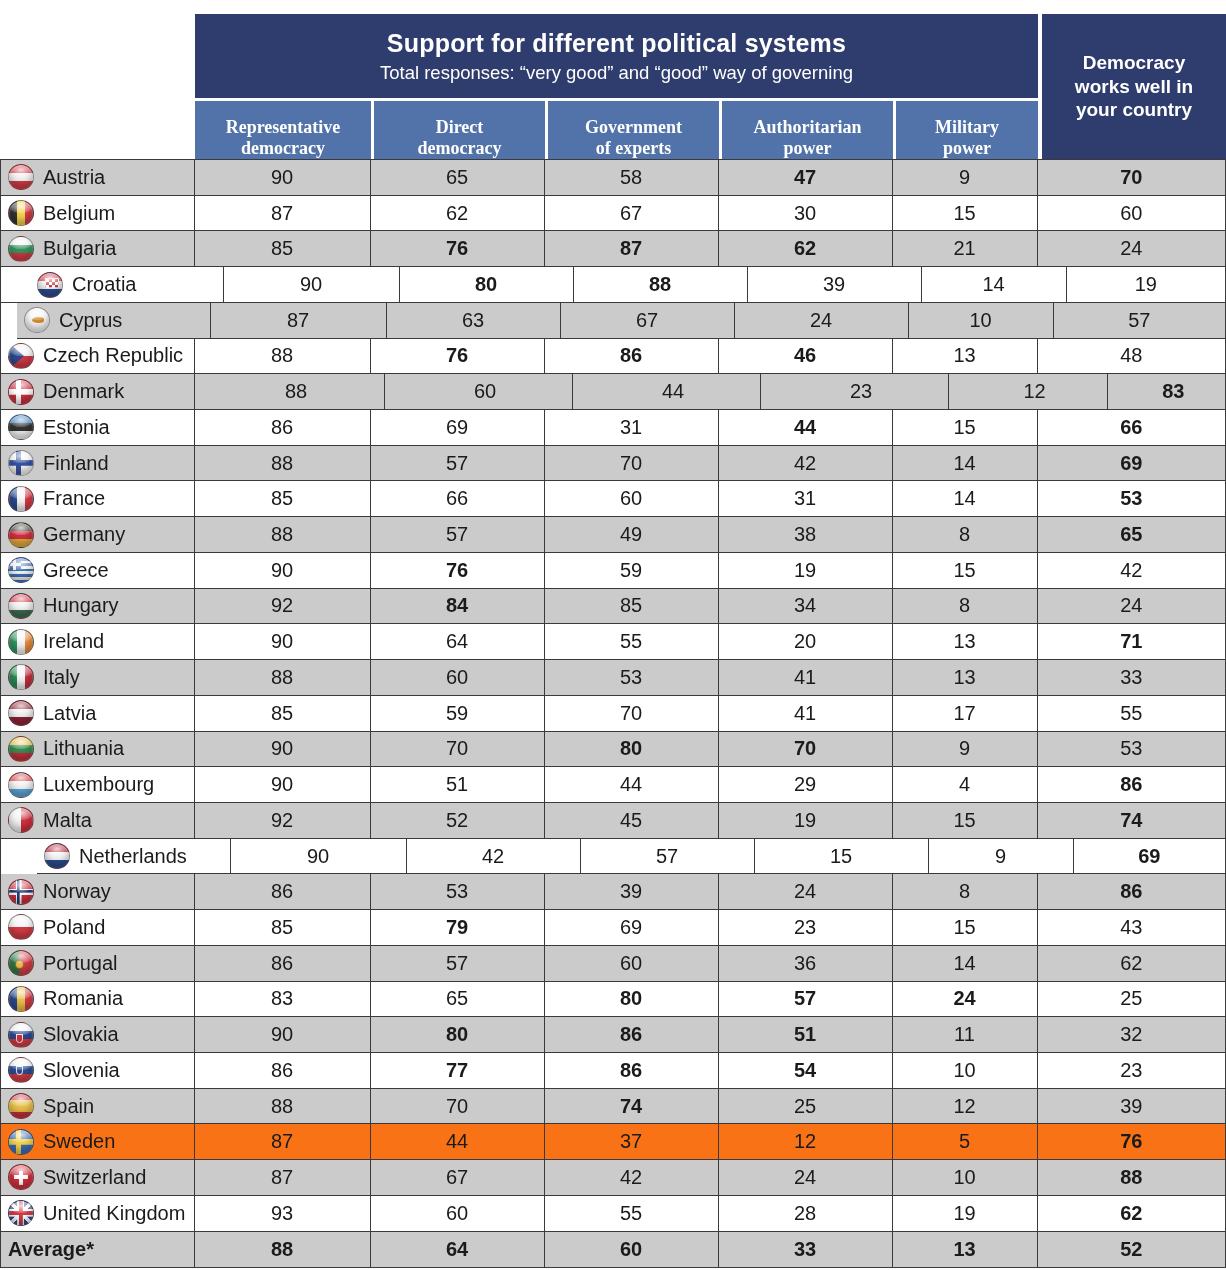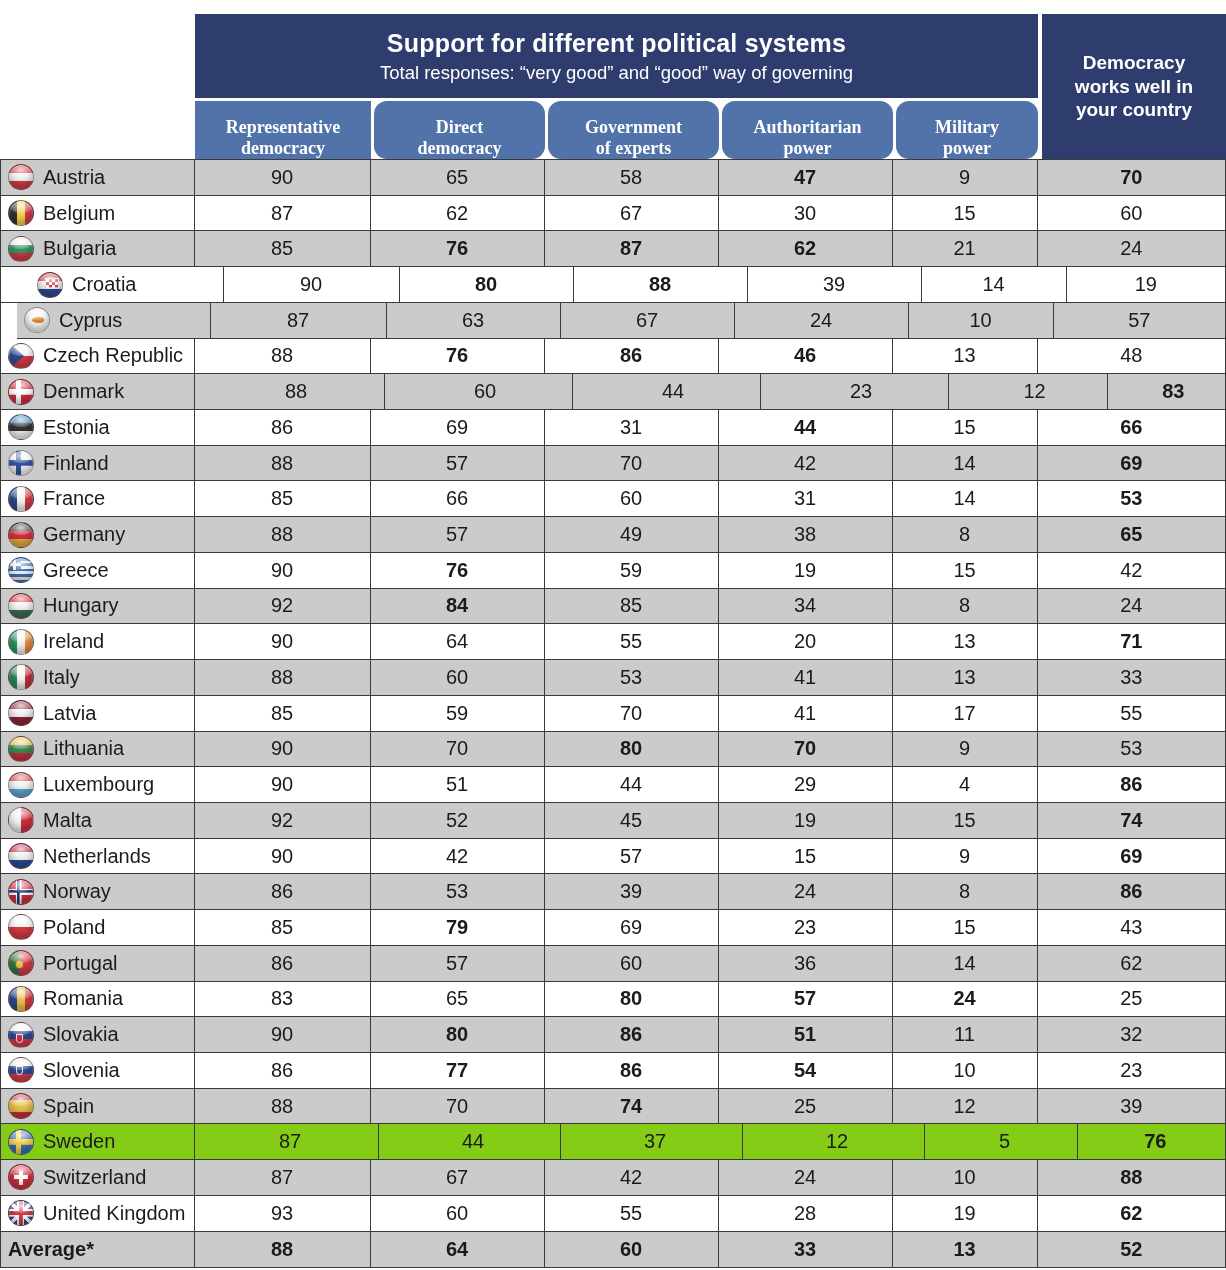--- a/index.html
+++ b/index.html
@@ -28,21 +28,21 @@
     background:var(--navy);
     color:#fff;font-weight:bold;font-size:19px;line-height:1.25;
     display:flex;flex-direction:column;justify-content:center;align-items:center;text-align:center;
   }
   .sub{
     grid-row:3;
     background:var(--subblue);
     color:#fff;font-weight:bold;font-size:18px;line-height:1.18;
     display:flex;flex-direction:column;justify-content:flex-end;align-items:center;text-align:center;font-family:Liberation Serif, serif;
   }
-  .sub.gap{margin-left:3px;border-radius:13px;}
+  .sub.gap{margin-left:3px;}
 
   
   .data-table{
     width:1226px;box-sizing:border-box;
     border:1.5px solid var(--bd);
     margin-top:0;
   }
   .row{
     display:grid;
     grid-template-columns:193.5px 176px 174px 174px 174px 145px auto;
@@ -382,21 +382,21 @@
           </span>
           <span class="country-name">Malta</span>
         </div>
         <div class="cell value-cell">92</div>
         <div class="cell value-cell">52</div>
         <div class="cell value-cell">45</div>
         <div class="cell value-cell">19</div>
         <div class="cell value-cell">15</div>
         <div class="cell value-cell b">74</div>
       </div>
-      <div class="row" style="background: rgb(255, 255, 255);">
+      <div class="row" style="background: rgb(255, 255, 255); margin-left: 36px;">
         <div class="cell country-cell">
           <span class="flag" style="background: linear-gradient(rgb(181, 40, 58) 0%, rgb(181, 40, 58) 33.3333%, rgb(242, 242, 242) 33.3333%, rgb(242, 242, 242) 66.6667%, rgb(43, 74, 142) 66.6667%, rgb(43, 74, 142) 100%);">
             <span class="gloss"></span>
           </span>
           <span class="country-name">Netherlands</span>
         </div>
         <div class="cell value-cell">90</div>
         <div class="cell value-cell">42</div>
         <div class="cell value-cell">57</div>
         <div class="cell value-cell">15</div>
@@ -497,21 +497,21 @@
           </span>
           <span class="country-name">Spain</span>
         </div>
         <div class="cell value-cell">88</div>
         <div class="cell value-cell">70</div>
         <div class="cell value-cell b">74</div>
         <div class="cell value-cell">25</div>
         <div class="cell value-cell">12</div>
         <div class="cell value-cell">39</div>
       </div>
-      <div class="row" style="background: #84cc16; gap: 8px;">
+      <div class="row" style="background: #f97316;">
         <div class="cell country-cell">
           <span class="flag" style="background: linear-gradient(rgb(243, 210, 75), rgb(243, 210, 75)) 36% 50% / 22% 100% no-repeat, linear-gradient(rgb(243, 210, 75), rgb(243, 210, 75)) 50% 50% / 100% 24% no-repeat, linear-gradient(rgb(58, 109, 181), rgb(58, 109, 181));">
             <span class="gloss"></span>
           </span>
           <span class="country-name">Sweden</span>
         </div>
         <div class="cell value-cell">87</div>
         <div class="cell value-cell">44</div>
         <div class="cell value-cell">37</div>
         <div class="cell value-cell">12</div>

